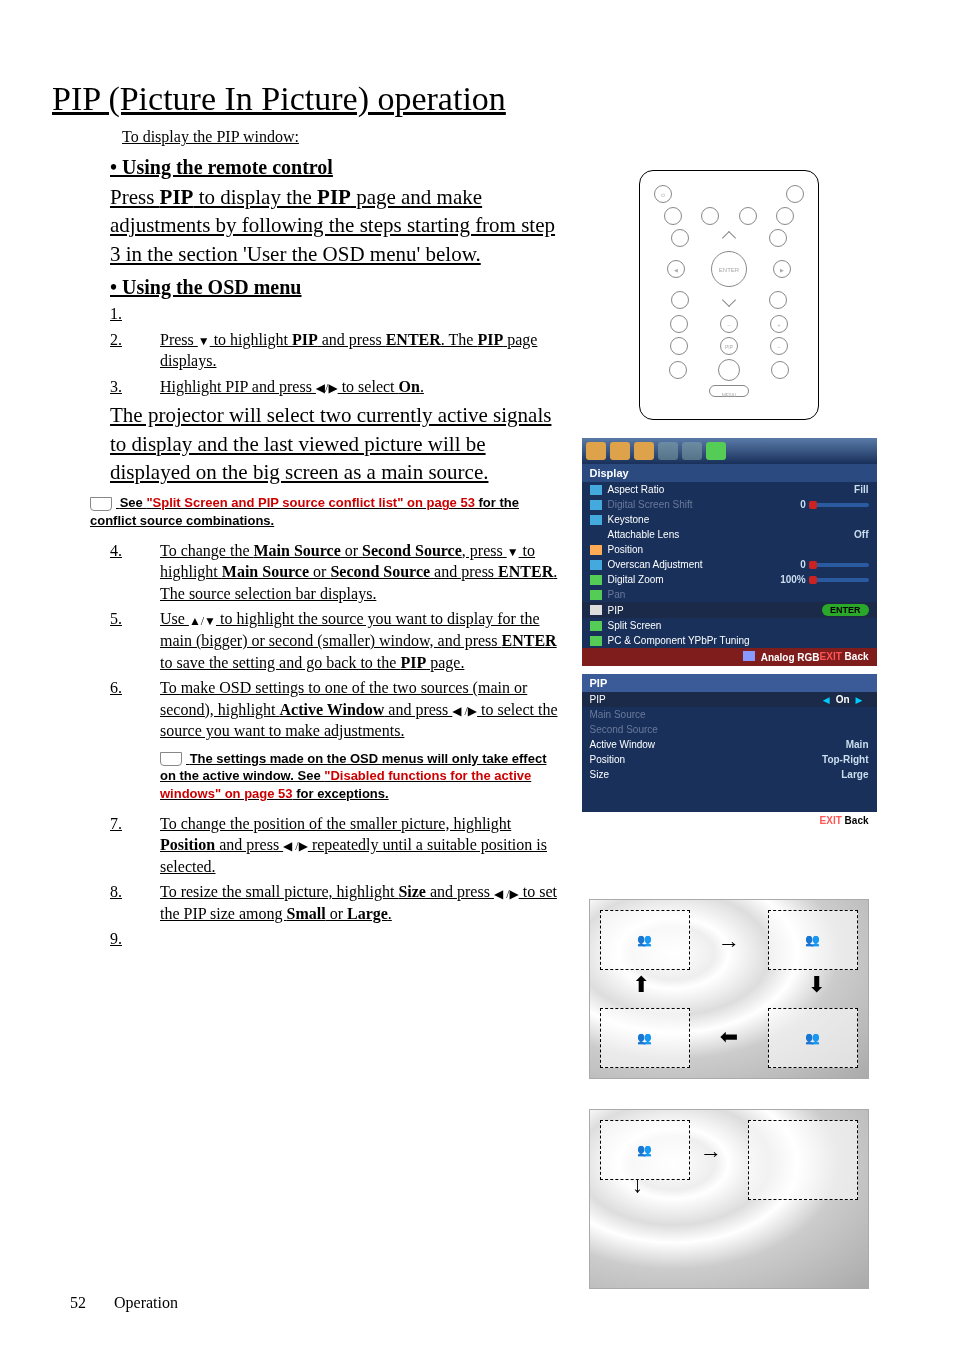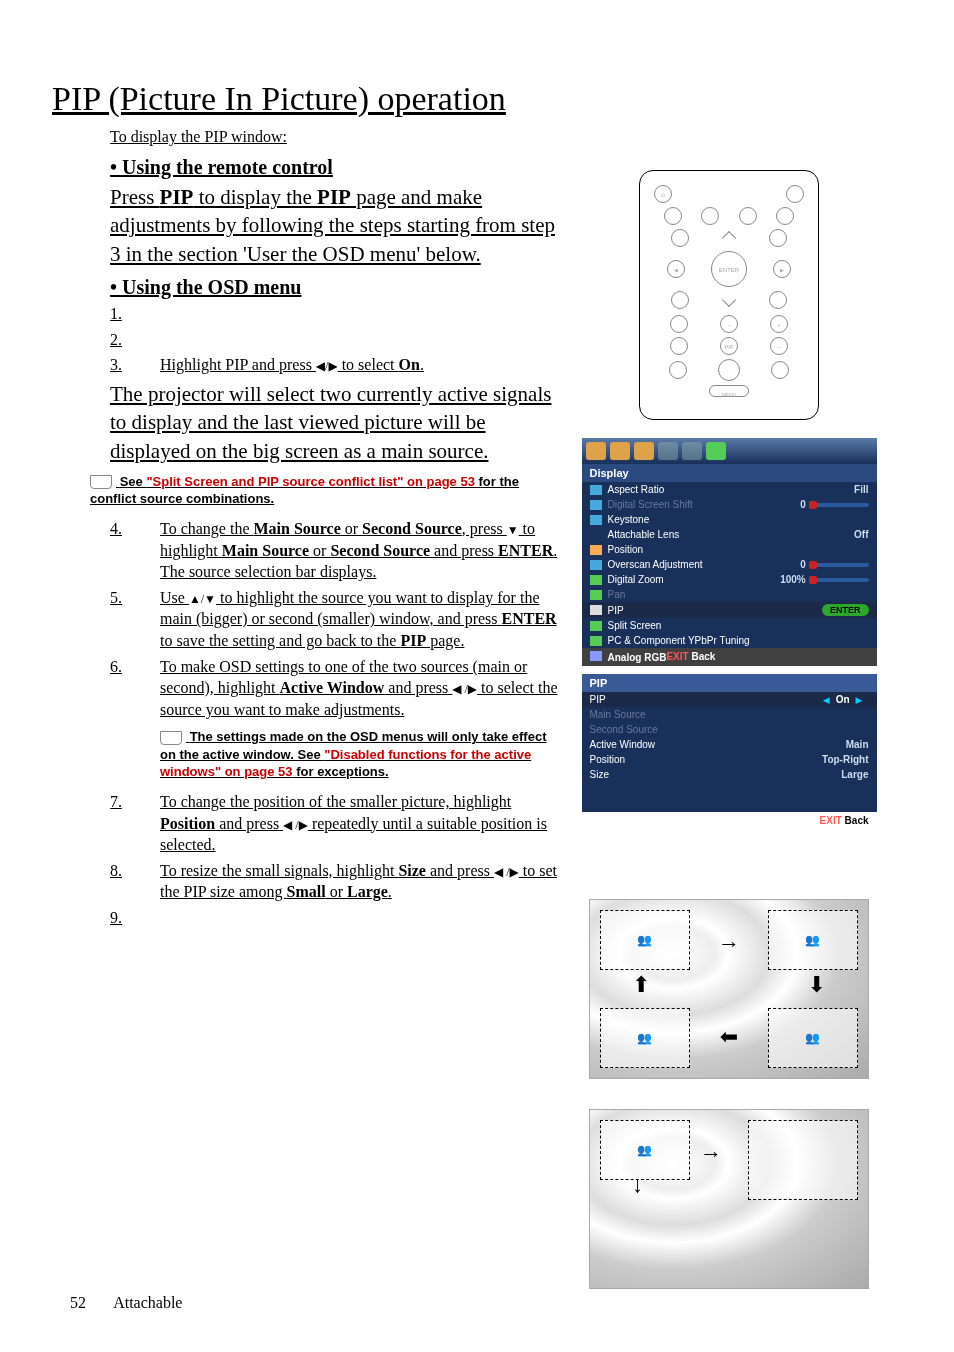--- a/index.html
+++ b/index.html
@@ -24,21 +24,21 @@
   }
   h1 {
     font-size: 34px;
     font-weight: normal;
     font-family: "Times New Roman", serif;
     margin-bottom: 10px;
     margin-left: -18px;
   }
   .intro {
     font-size: 16px;
-    margin: 0 0 10px 40px;
+    margin: 0 0 10px 52px;
   }
   .bul {
     font-size: 20px;
     font-weight: bold;
     margin: 8px 0 4px 40px;
   }
   .bul::before { content: "•  "; }
   .para {
     font-size: 21px;
     margin: 0 0 4px 40px;
@@ -116,22 +116,22 @@
   .osd-row { display: flex; justify-content: space-between; padding: 2px 8px; align-items: center; }
   .osd-row .ico { width: 12px; height: 10px; background: #4ad; margin-right: 6px; display: inline-block; }
   .osd-row.dim { color: #6a7a9a; }
   .osd-row .lbl { display: flex; align-items: center; justify-content: flex-end; }
   .osd-row .val { color: #cde; font-weight: bold; }
   .enter-pill {
     background: #2aa82a; color: #000; font-size: 9px; font-weight: bold;
     padding: 1px 8px; border-radius: 8px;
   }
   .osd-foot {
-    display: flex; justify-content: flex-start;
-    background: #404040; padding: 3px 8px; font-weight: bold;
+    display: flex; justify-content: flex-end;
+    background: #7f1d1d; padding: 3px 8px; font-weight: bold;
   }
   .osd-foot .exit { color: #f55; }
   .osd2 { margin-top: 8px; }
   .osd2 .arrow-l, .osd2 .arrow-r { color: #0cf; font-size: 9px; padding: 0 6px; }
   
   .illus {
     width: 280px;
     height: 180px;
     border: 1px solid #aaa;
     margin: 30px auto 0 auto;
@@ -173,20 +173,23 @@
   </p>
 
   <p class="bul">Using the OSD menu</p>
 
   <ol class="steps">
     <li>
         <span class="num">1.</span>
     </li>
     <li>
         <span class="num">2.</span>
+      <span class="txt">
+        <span>Press </span><span class="arrow">▼</span><span> to highlight </span><b>PIP</b><span> and press </span><b>ENTER</b><span>. The </span><b>PIP</b><span> page displays.</span>
+      </span>
     </li>
     <li>
         <span class="num">3.</span>
       <span class="txt">
         <span>Highlight PIP and press </span><span class="arrow">◀/▶</span><span> to select </span><b>On</b><span>.</span>
       </span>
     </li>
   </ol>
 
   <p class="para">The projector will select two currently active signals to display and the last viewed picture will be displayed on the big screen as a main source.</p>
@@ -225,21 +228,21 @@
   <ol class="steps">
     <li>
         <span class="num">7.</span>
       <span class="txt">
         <span>To change the position of the smaller picture, highlight </span><b>Position</b><span> and press </span><span class="arrow">◀ /▶</span><span> repeatedly until a suitable position is selected.</span>
       </span>
     </li>
     <li>
         <span class="num">8.</span>
       <span class="txt">
-        <span>To resize the small signals, highlight </span><b>Size</b><span> and press </span><span class="arrow">◀ /▶</span><span> to set the PIP size among </span><b>Small</b><span> or </span><b>Large</b><span>.</span>
+        <span>To resize the small picture, highlight </span><b>Size</b><span> and press </span><span class="arrow">◀ /▶</span><span> to set the PIP size among </span><b>Small</b><span> or </span><b>Large</b><span>.</span>
       </span>
     </li>
     <li>
         <span class="num">9.</span>
     </li>
   </ol>
 </div>
 
 <div class="col-right">
 
@@ -422,14 +425,14 @@
   <div class="illus">
     <div class="mini" style="top:10px;left:10px;">👥</div>
     <div class="arrow-shape" style="top:28px;left:110px;">→</div>
     <div class="mini" style="top:10px;right:10px;width:110px;height:80px;"></div>
     <div class="arrow-shape" style="top:62px;left:42px;">↓</div>
   </div>
 </div>
 
 <div class="footer">
   <span class="pn">52</span>
-  <span>Attachable</span>
+  <span>Operation</span>
 </div>
 
 </body></html>

